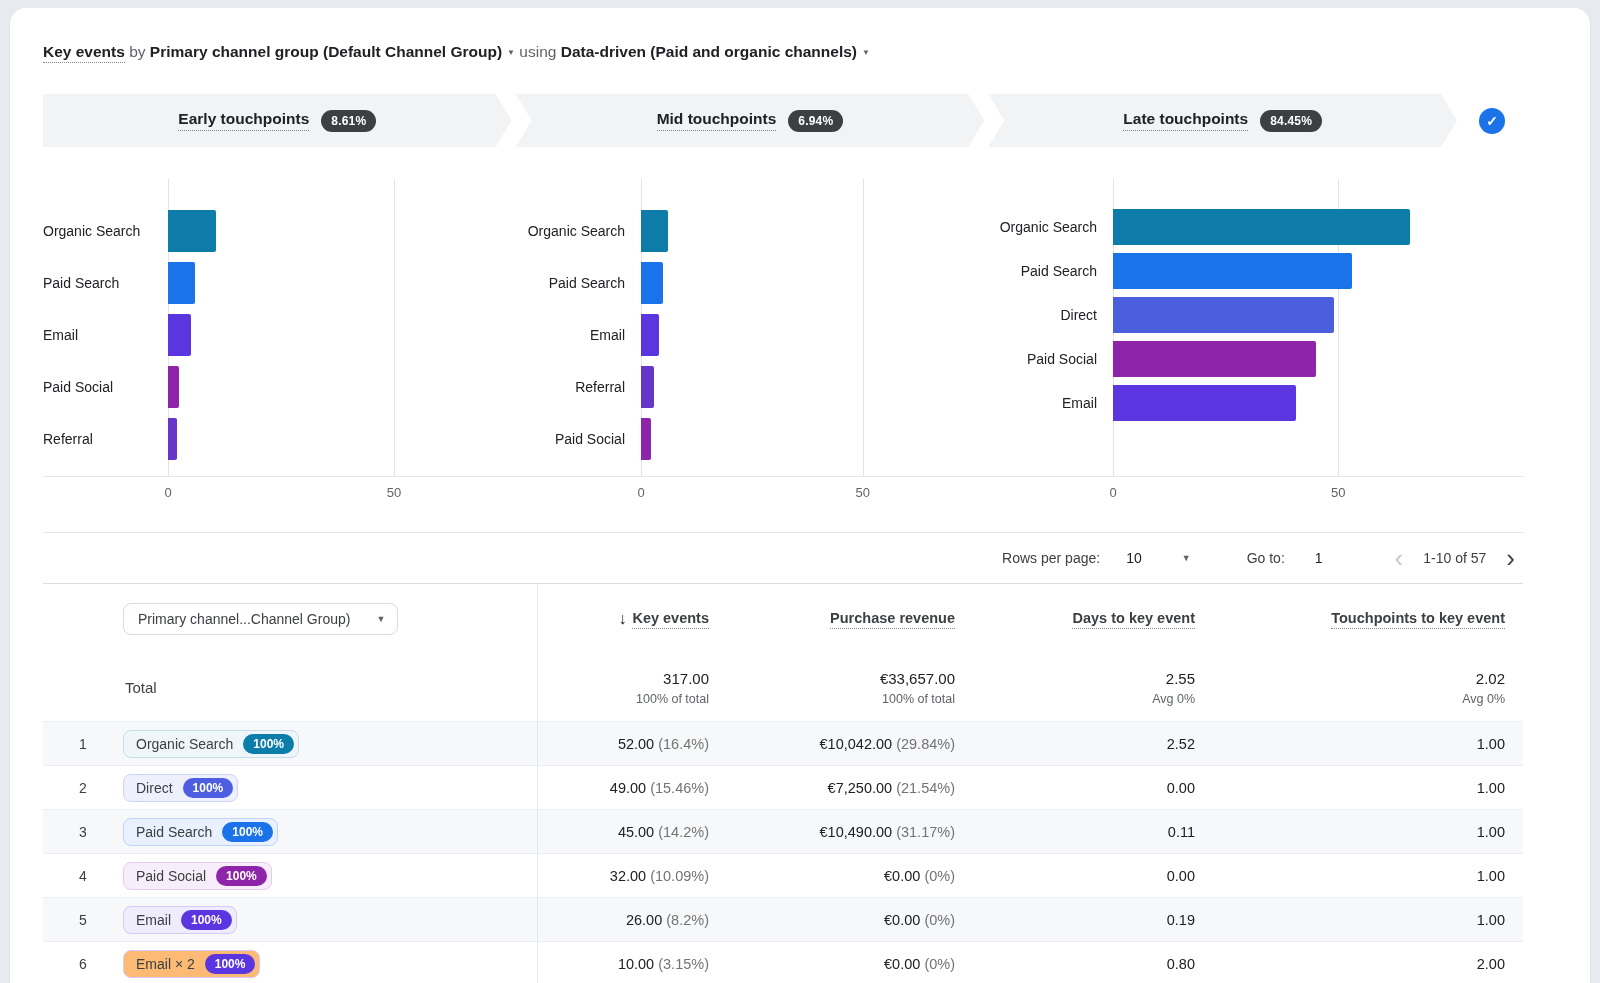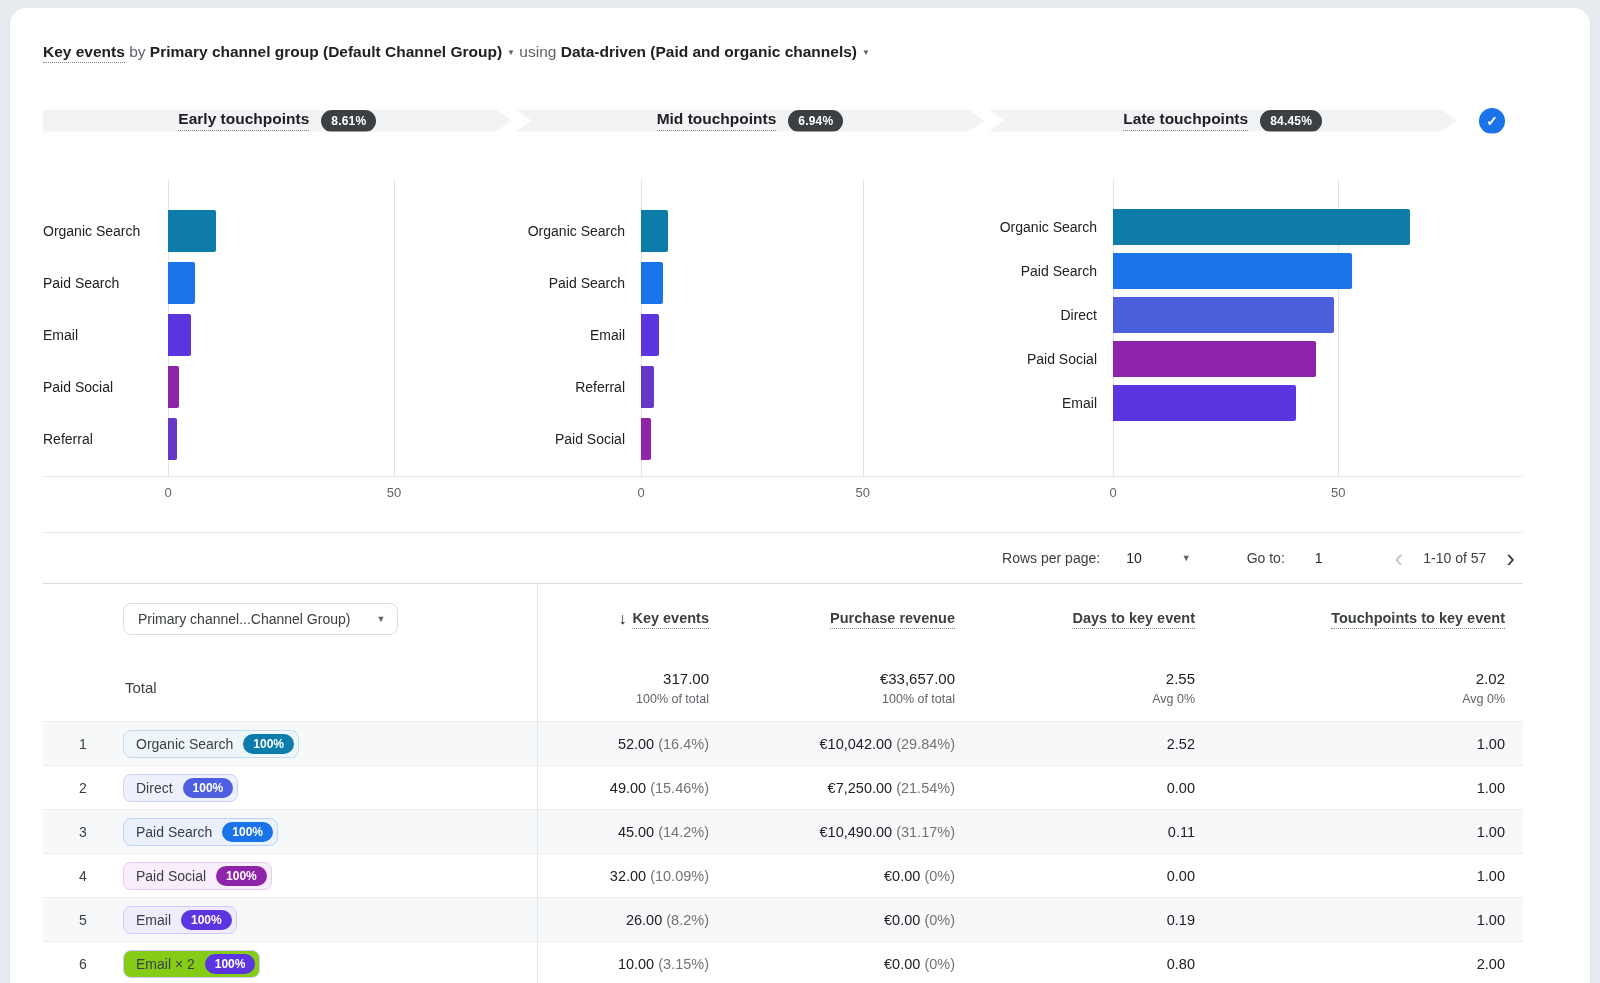--- a/index.html
+++ b/index.html
@@ -23,21 +23,21 @@
   .content { padding: 0 67px 0 33px; }
 
   
   .report-title { padding-top: 34px; font-size: 15.5px; line-height: 19px; color: #5f6368; white-space: nowrap; }
   .t-metric { font-weight: 700; color: #202124; cursor: pointer; }
   .t-bold { font-weight: 700; color: #202124; cursor: pointer; margin-top: 12px; }
   .dotted { border-bottom: 1px dotted #80868b; padding-bottom: 2px; }
   .caret { font-size: 8px; color: #5f6368; margin-left: 5px; display: inline-block; vertical-align: 2px; }
 
   
-  .funnel { display: flex; gap: 4px; height: 53px; margin-top: 32px; align-items: center; }
+  .funnel { display: flex; gap: 4px; height: 53px; margin-top: 32px; }
   .fseg { flex: 1; background: #f1f3f4; display: flex; align-items: center; justify-content: center; gap: 12px; cursor: pointer; }
   .fseg.first { clip-path: polygon(0 0, calc(100% - 16px) 0, 100% 50%, calc(100% - 16px) 100%, 0 100%); }
   .fseg.mid   { clip-path: polygon(0 0, calc(100% - 16px) 0, 100% 50%, calc(100% - 16px) 100%, 0 100%, 16px 50%); }
   .fcheck { flex: 0 0 62px; background: #fff; clip-path: polygon(0 0, 100% 0, 100% 100%, 0 100%, 16px 50%);
             display: flex; align-items: center; justify-content: center; cursor: pointer; }
   .flabel { font-size: 15.5px; font-weight: 700; color: #202124; border-bottom: 1px dotted #80868b; padding-bottom: 2px; }
   .fbadge { background: #3c4043; color: #fff; font-size: 12px; font-weight: 700; padding: 4px 10px; border-radius: 12px; letter-spacing: .2px; }
   .check-circle { width: 26px; height: 26px; border-radius: 50%; background: #1a73e8; color: #fff; font-size: 14px; font-weight: 700;
                   display: flex; align-items: center; justify-content: center; }
 
@@ -357,21 +357,21 @@
                 <span class="chip-label">Email</span>
                 <span class="chip-pill" style="background:#5b35e0">100%</span>
               </span></div>
             <div class="c-num g3">26.00 <span class="sub">(8.2%)</span></div>
             <div class="c-num g4">€0.00 <span class="sub">(0%)</span></div>
             <div class="c-num g5">0.19</div>
             <div class="c-num g6 last">1.00</div>
           </div>
           <div class="grid trow">
             <div class="c-idx g1">6</div>
-            <div class="c-dim g2"><span class="chip" style="background:#84cc16;border-color:#d4c9f8">
+            <div class="c-dim g2"><span class="chip" style="background:#fdba74;border-color:#d4c9f8">
                 <span class="chip-label">Email × 2</span>
                 <span class="chip-pill" style="background:#5b35e0">100%</span>
               </span></div>
             <div class="c-num g3">10.00 <span class="sub">(3.15%)</span></div>
             <div class="c-num g4">€0.00 <span class="sub">(0%)</span></div>
             <div class="c-num g5">0.80</div>
             <div class="c-num g6 last">2.00</div>
           </div>
         </div>
     </div>

